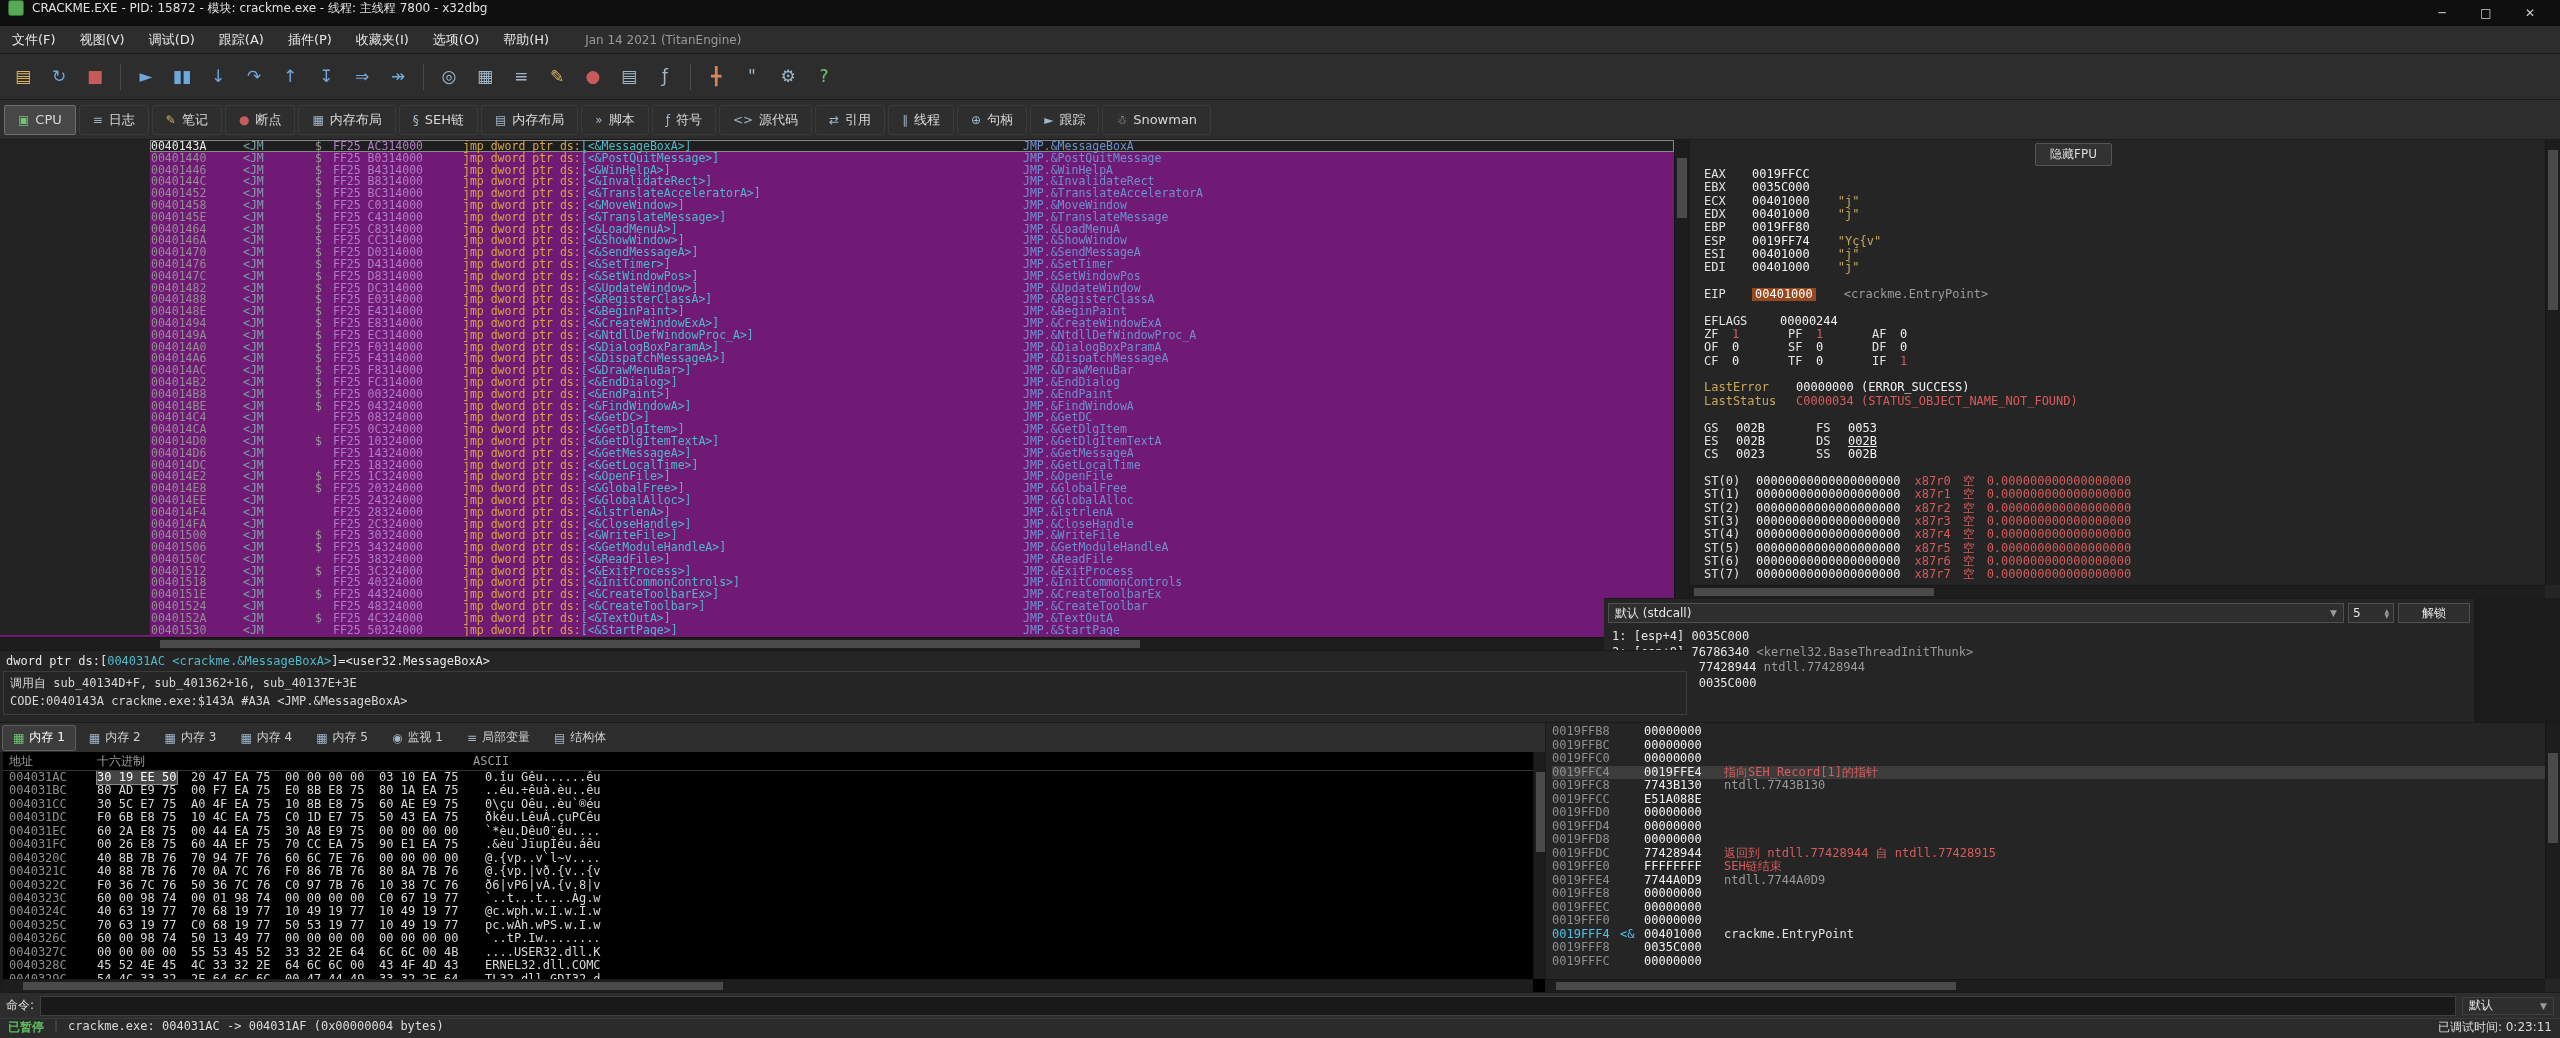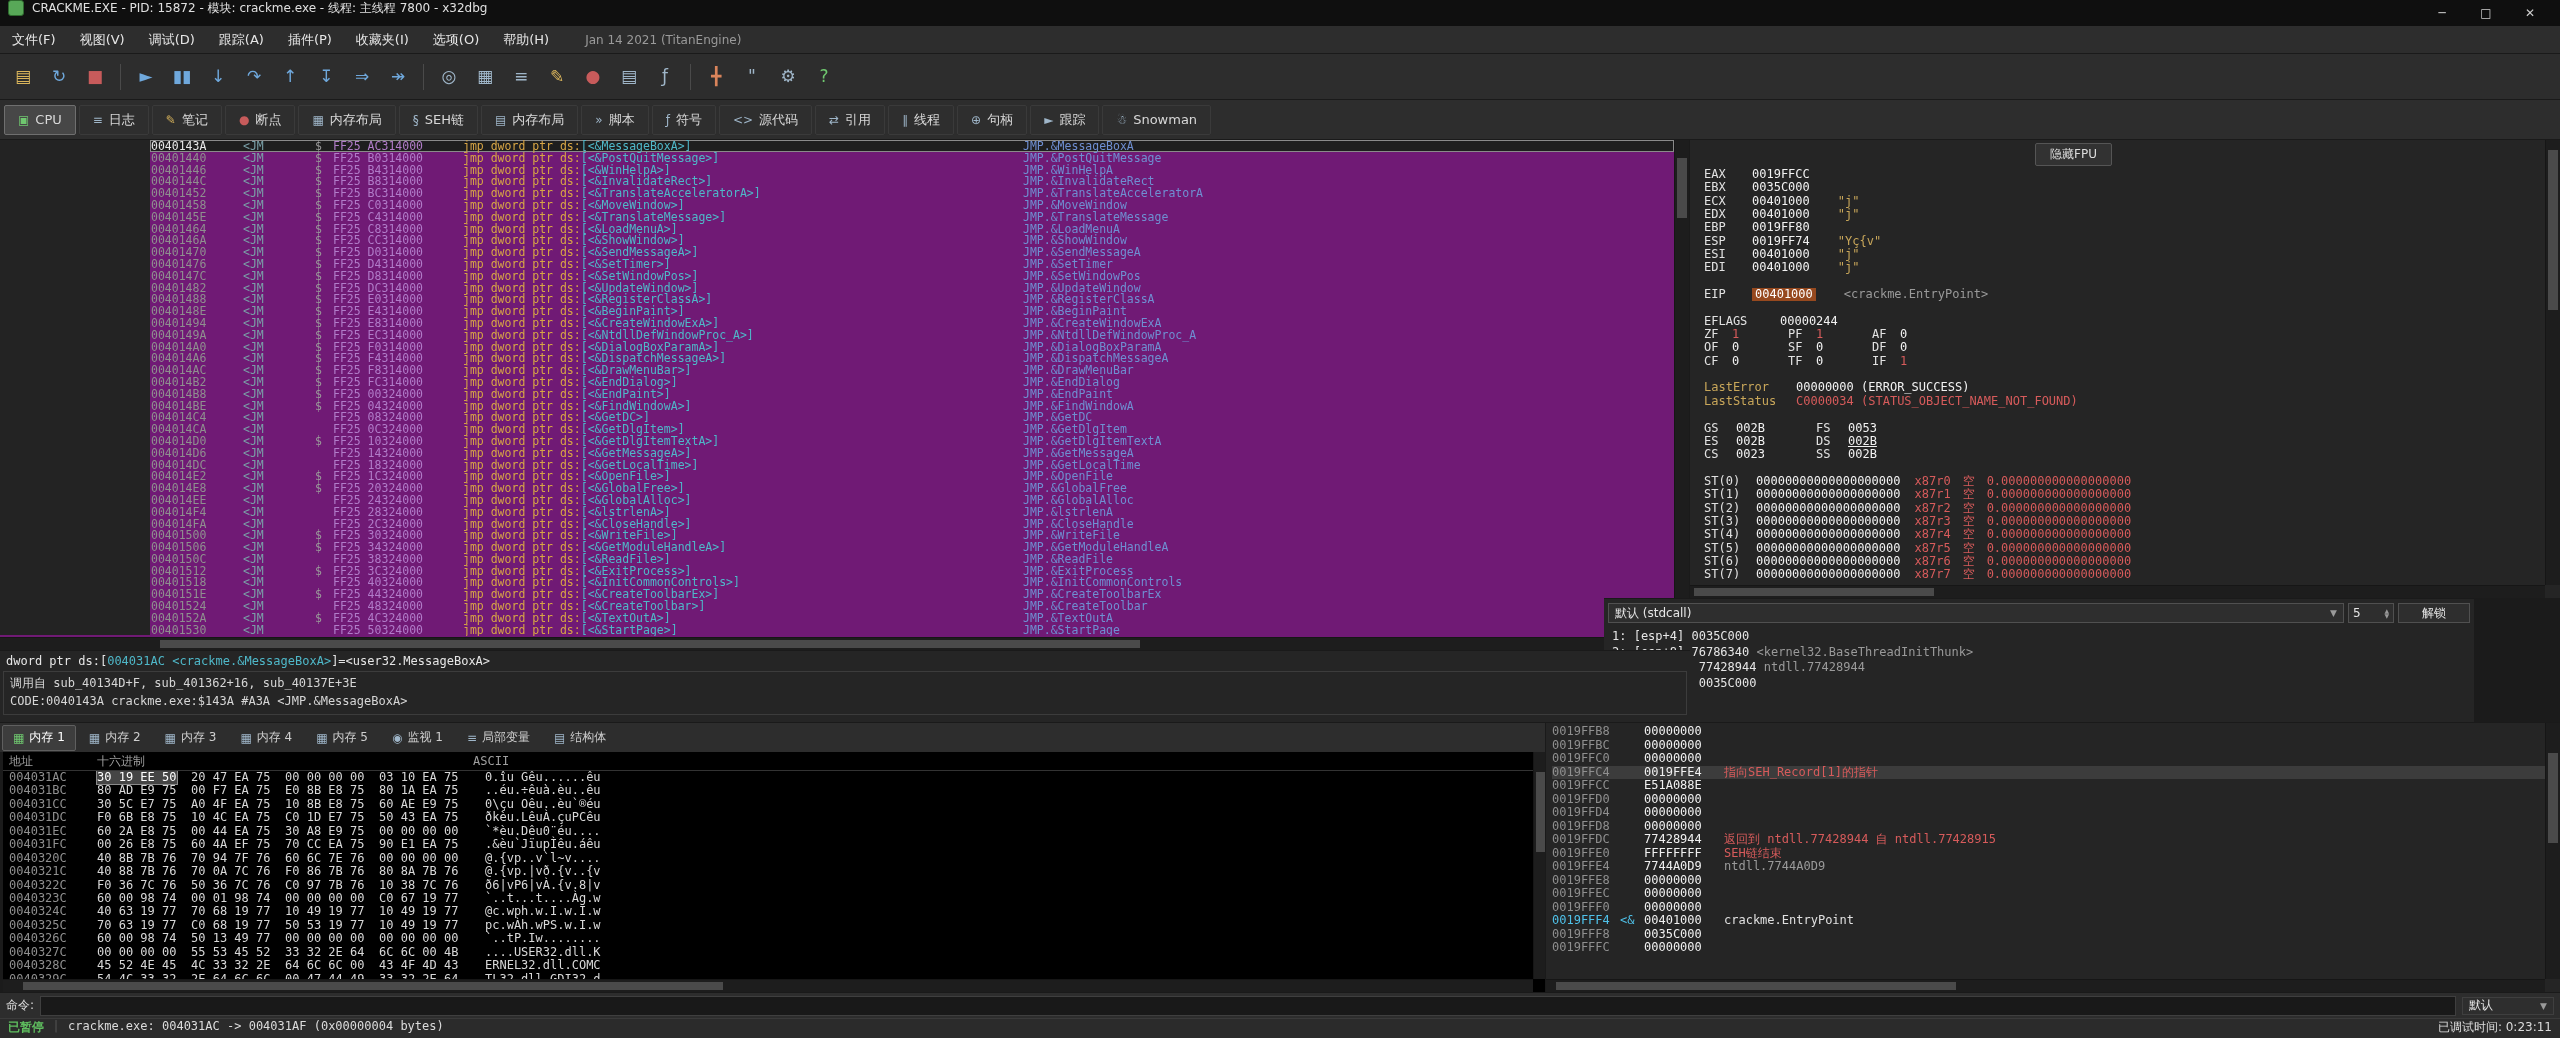--- a/index.html
+++ b/index.html
@@ -517,20 +517,21 @@
       <div class="thumb" style="left:20px;width:700px"></div>
     </div>
   </div>
 
   <div id="stackpane">
     <div id="stack-rows">
         <div class="stack-row"><span class="staddr">0019FFB8</span><span class="stmark"> </span><span class="stval">00000000</span></div>
         <div class="stack-row"><span class="staddr">0019FFBC</span><span class="stmark"> </span><span class="stval">00000000</span></div>
         <div class="stack-row"><span class="staddr">0019FFC0</span><span class="stmark"> </span><span class="stval">00000000</span></div>
         <div class="stack-row sel"><span class="staddr">0019FFC4</span><span class="stmark"> </span><span class="stval">0019FFE4</span><span class="stannot red">指向SEH_Record[1]的指针</span></div>
+        <div class="stack-row"><span class="staddr">0019FFC8</span><span class="stmark"> </span><span class="stval">7743B130</span><span class="stannot mod">ntdll.7743B130</span></div>
         <div class="stack-row"><span class="staddr">0019FFCC</span><span class="stmark"> </span><span class="stval">E51A088E</span></div>
         <div class="stack-row"><span class="staddr">0019FFD0</span><span class="stmark"> </span><span class="stval">00000000</span></div>
         <div class="stack-row"><span class="staddr">0019FFD4</span><span class="stmark"> </span><span class="stval">00000000</span></div>
         <div class="stack-row"><span class="staddr">0019FFD8</span><span class="stmark"> </span><span class="stval">00000000</span></div>
         <div class="stack-row"><span class="staddr">0019FFDC</span><span class="stmark"> </span><span class="stval">77428944</span><span class="stannot red">返回到 ntdll.77428944 自 ntdll.77428915</span></div>
         <div class="stack-row"><span class="staddr">0019FFE0</span><span class="stmark"> </span><span class="stval">FFFFFFFF</span><span class="stannot red">SEH链结束</span></div>
         <div class="stack-row"><span class="staddr">0019FFE4</span><span class="stmark"> </span><span class="stval">7744A0D9</span><span class="stannot mod">ntdll.7744A0D9</span></div>
         <div class="stack-row"><span class="staddr">0019FFE8</span><span class="stmark"> </span><span class="stval">00000000</span></div>
         <div class="stack-row"><span class="staddr">0019FFEC</span><span class="stmark"> </span><span class="stval">00000000</span></div>
         <div class="stack-row"><span class="staddr">0019FFF0</span><span class="stmark"> </span><span class="stval">00000000</span></div>

